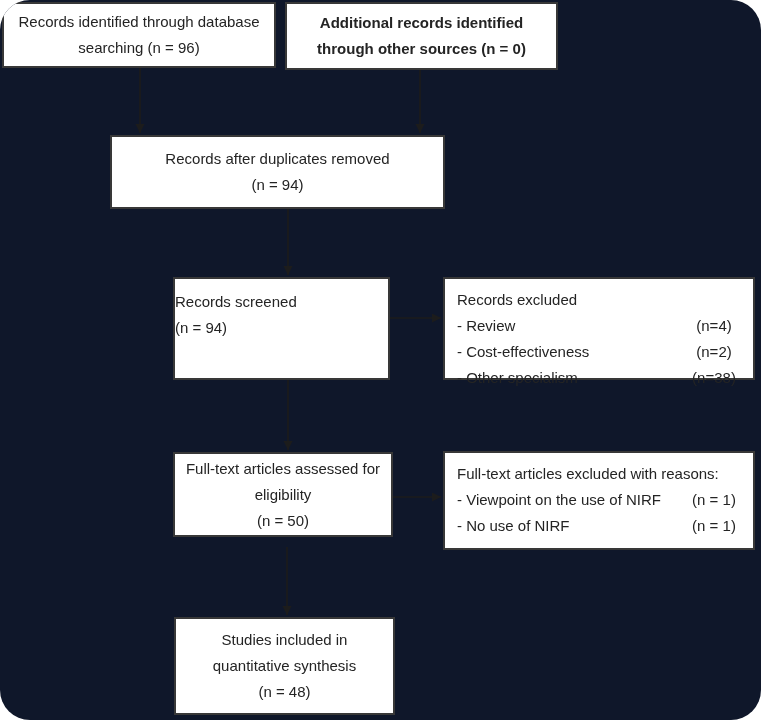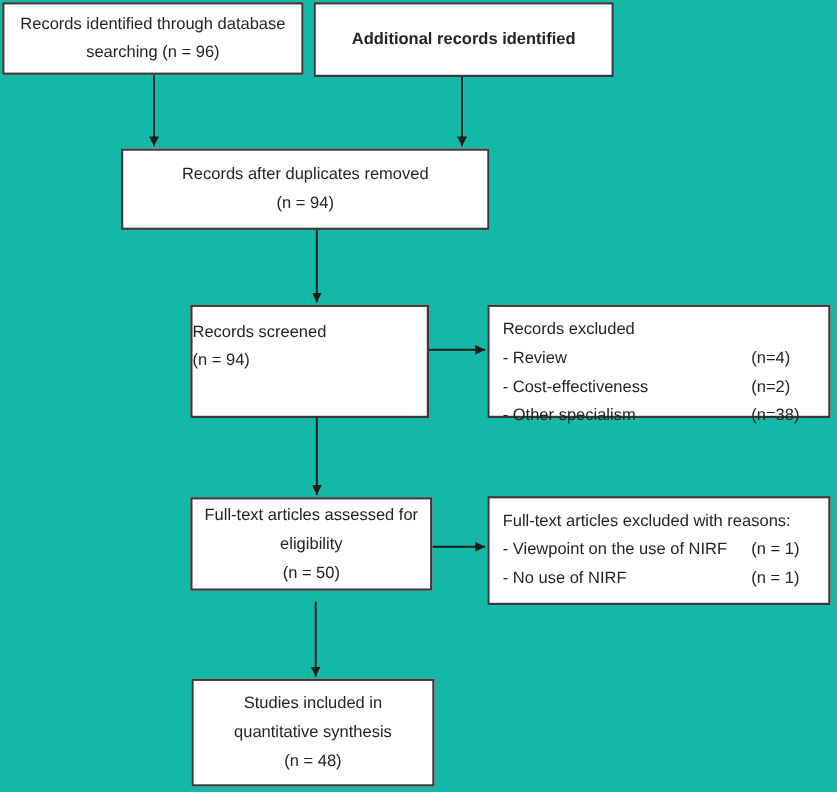--- a/index.html
+++ b/index.html
@@ -4,24 +4,25 @@
 <style>
   html, body {
     margin: 0;
     padding: 0;
     background: #ffffff;
   }
   .canvas {
     position: relative;
     width: 761px;
     height: 720px;
-    background: #14b8a6;
+    background: #0f172a;
     font-family: "Liberation Sans", sans-serif;
     color: #242424;
     overflow: hidden;
+    border-radius: 30px;
   }
   .box {
     position: absolute;
     box-sizing: border-box;
     border: 2px solid #383838;
     background: #ffffff;
     font-size: 15px;
     line-height: 26px;
   }
   .box.centered {
@@ -45,21 +46,21 @@
   }
   .item-row {
     display: flex;
   }
   .item-label {
     flex: 1 1 auto;
   }
   .item-count {
     flex: 0 0 62px;
     width: 62px;
-    text-align: left;
+    text-align: center;
   }
   
   #box-identified-database { left: 2px;   top: 2px;   width: 274px; height: 66px; }
   #box-identified-other    { left: 285px; top: 2px;   width: 273px; height: 68px; font-weight: bold; }
   #box-after-duplicates    { left: 110px; top: 135px; width: 335px; height: 74px; }
   #box-screened            { left: 173px; top: 277px; width: 217px; height: 103px; }
   #box-records-excluded    { left: 443px; top: 277px; width: 312px; height: 103px; }
   #box-fulltext-assessed   { left: 173px; top: 452px; width: 220px; height: 85px; }
   #box-fulltext-excluded   { left: 443px; top: 451px; width: 312px; height: 99px; }
   #box-included            { left: 174px; top: 617px; width: 221px; height: 98px; }
@@ -93,20 +94,21 @@
     <line x1="287" y1="547" x2="287" y2="615" stroke="#1c1c1c" stroke-width="1.7" marker-end="url(#arrowhead)"></line>
   </svg>
 
   <div class="box centered" id="box-identified-database">
     <div>Records identified through database</div>
     <div>searching (n = 96)</div>
   </div>
 
   <div class="box centered" id="box-identified-other">
     <div>Additional records identified</div>
+    <div>through other sources (n = 0)</div>
   </div>
 
   <div class="box centered" id="box-after-duplicates">
     <div>Records after duplicates removed</div>
     <div>(n = 94)</div>
   </div>
 
   <div class="box top-text" id="box-screened">
     <div>Records screened</div>
     <div>(n = 94)</div>

